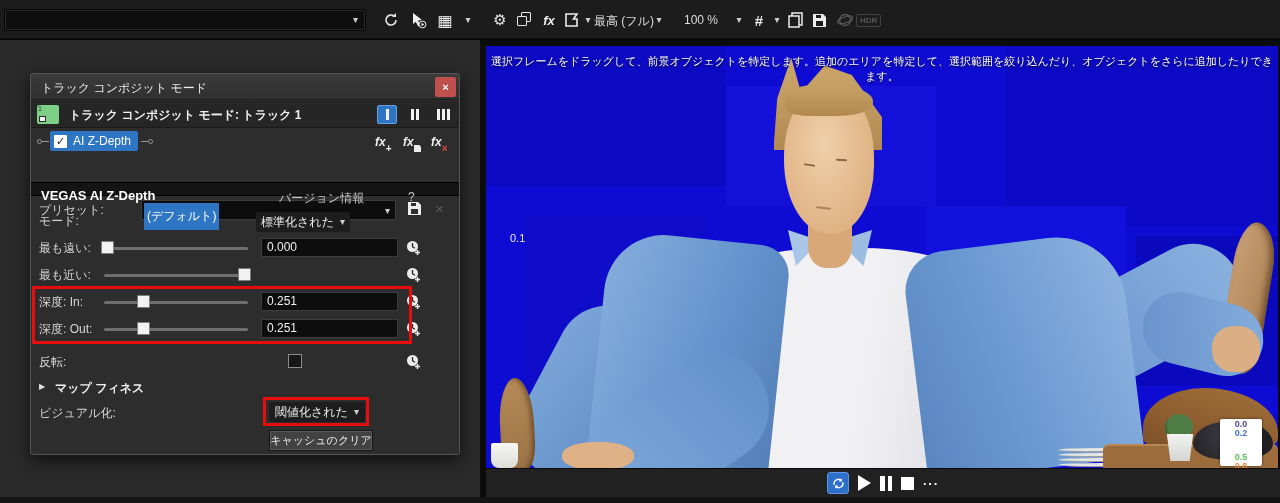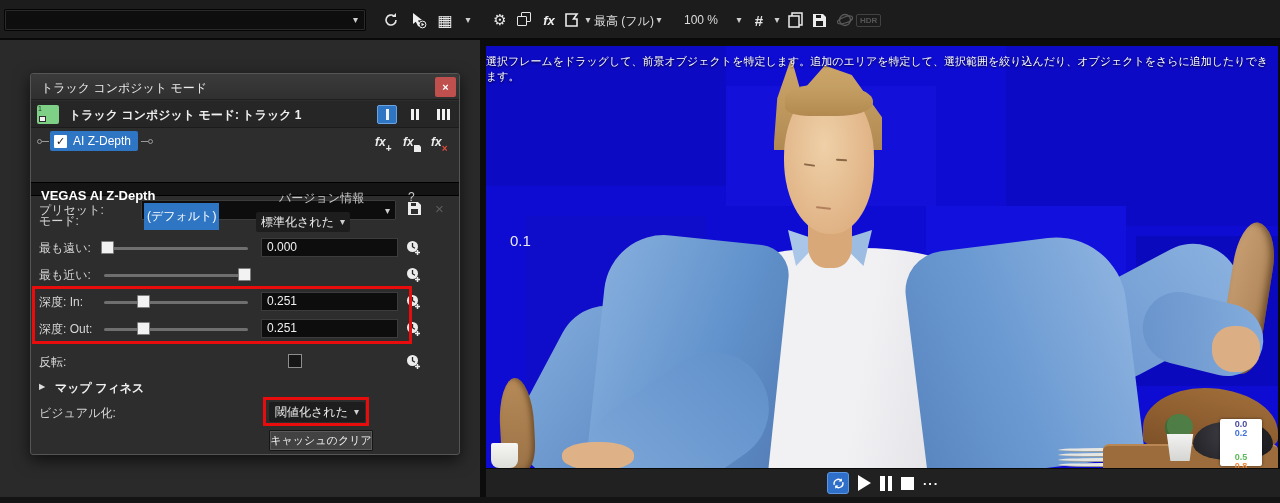--- a/index.html
+++ b/index.html
@@ -83,22 +83,22 @@
   #visual-chip { left:238px; top:1px; width:96px; }
   #clearcache { position:absolute; left:238px; top:356px; width:104px; height:21px; background:#424242; border:1px solid #161616; box-shadow:inset 0 0 0 1px #5a5a5a; border-radius:1px; color:#f2f2f2; font-size:11px; text-align:center; line-height:19px; }
   .anno { position:absolute; border:3px solid #e80c0c; z-index:50; pointer-events:none; }
   #anno-depth { left:1px; top:212px; width:380px; height:58px; }
   #anno-visual { left:232px; top:323px; width:106px; height:29px; }
 
   
   #videowrap { position:absolute; left:486px; top:40px; width:794px; height:463px; background:#0c0c0c; }
   #video { position:absolute; left:0; top:6px; width:792px; height:422px; background:#0e0cd2; overflow:hidden; }
   .tile { position:absolute; }
-  #instruction { position:absolute; left:0; top:8px; width:100%; font-size:11px; color:#fff; text-shadow:0 1px 2px rgba(0,0,0,.85); z-index:20; }
-  #depth-val { position:absolute; left:24px; top:186px; font-size:15px; color:#eaeaea; z-index:20; }
+  #instruction { position:absolute; left:0; top:8px; width:100%; text-align:center; font-size:11px; color:#fff; text-shadow:0 1px 2px rgba(0,0,0,.85); z-index:20; }
+  #depth-val { position:absolute; left:24px; top:186px; font-size:11px; color:#eaeaea; z-index:20; }
   .pp { position:absolute; }
   
   .hair    { left:288px; top:8px; width:108px; height:96px; background:linear-gradient(#cfa96b,#b08a52); clip-path:polygon(0 92%,3% 46%,16% 4%,25% 40%,47% 12%,72% 22%,100% 66%,100% 100%,0 100%); }
   .face    { left:298px; top:40px; width:90px; height:148px; border-radius:48% 48% 46% 50%; background:radial-gradient(ellipse at 45% 40%,#efd0a8,#dfb183 75%,#cf9d6e); }
   .fringe  { left:299px; top:38px; width:88px; height:32px; border-radius:50% 60% 45% 30%; background:linear-gradient(#c6a166,#b28a50); }
   .eye-l   { left:318px; top:118px; width:11px; height:2px; background:#8a6644; border-radius:2px; transform:rotate(8deg); }
   .eye-r   { left:350px; top:113px; width:11px; height:2px; background:#8a6644; border-radius:2px; transform:rotate(4deg); }
   .mouth   { left:330px; top:161px; width:15px; height:2px; background:#b2805c; border-radius:2px; transform:rotate(6deg); }
   .neck    { left:322px; top:168px; width:44px; height:54px; background:#d9a878; border-radius:0 0 40% 40%; }
   .tee     { left:196px; top:202px; width:326px; height:220px; background:linear-gradient(100deg,#f1f1f4 55%,#d9d9de); border-radius:45% 45% 0 0 / 30% 30% 0 0; }

